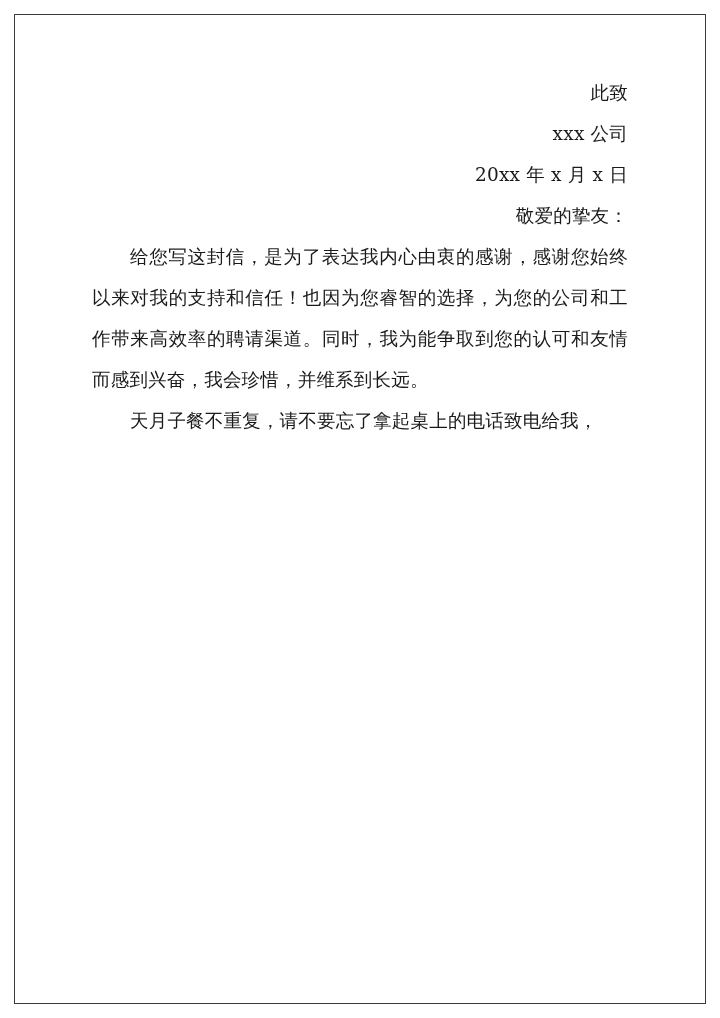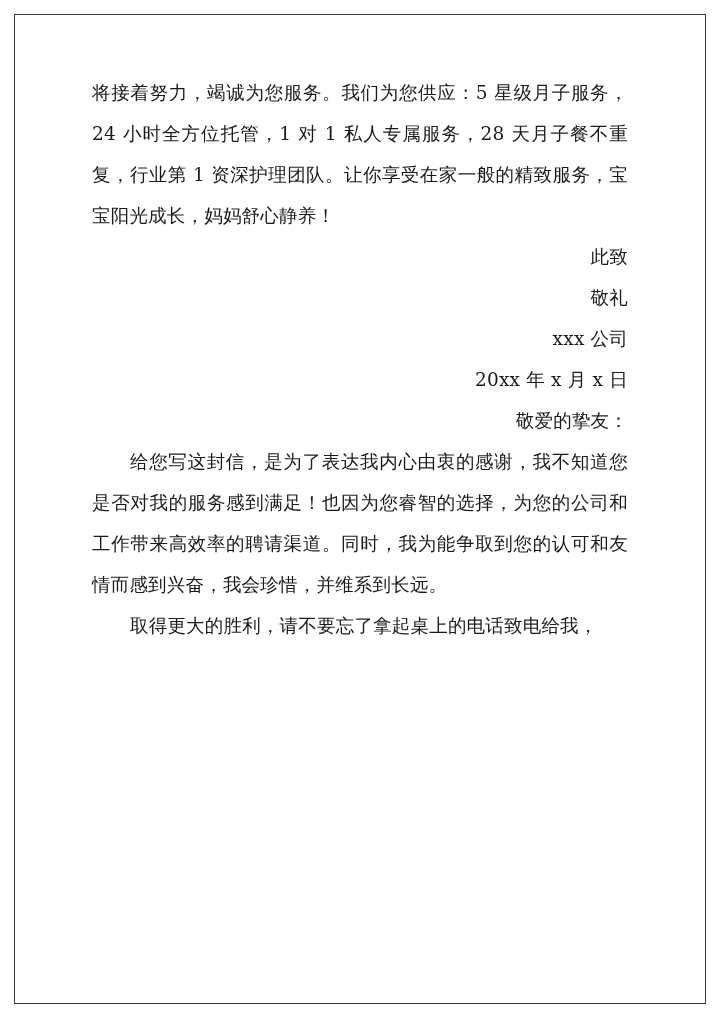--- a/index.html
+++ b/index.html
@@ -51,22 +51,20 @@
   .tight {
     text-align: right;
   }
 </style>
 </head>
 <body>
 
 <div class="page">
   <div class="page-border"></div>
   <div class="content">
-    <p class="para indent-0">将接着努力，竭诚为您服务。我们为您供应：5 星级月子服务，24 小时全方位托管，1 对 1 私人专属服务，28 天月子餐不重复，行业第 1 资深护理团队。让你享受在家一般的精致服务，宝宝阳光成长，妈妈舒心静养！</p>
     <p class="para indent-1 tight">此致</p>
-    <p class="para indent-0 tight">敬礼</p>
     <p class="para indent-1 tight">xxx 公司</p>
     <p class="para indent-1 tight">20xx 年 x 月 x 日</p>
     <p class="para indent-0 tight">敬爱的挚友：</p>
-    <p class="para indent-1">给您写这封信，是为了表达我内心由衷的感谢，我不知道您是否对我的服务感到满足！也因为您睿智的选择，为您的公司和工作带来高效率的聘请渠道。同时，我为能争取到您的认可和友情而感到兴奋，我会珍惜，并维系到长远。</p>
-    <p class="para indent-1">取得更大的胜利，请不要忘了拿起桌上的电话致电给我，</p>
+    <p class="para indent-1">给您写这封信，是为了表达我内心由衷的感谢，感谢您始终以来对我的支持和信任！也因为您睿智的选择，为您的公司和工作带来高效率的聘请渠道。同时，我为能争取到您的认可和友情而感到兴奋，我会珍惜，并维系到长远。</p>
+    <p class="para indent-1">天月子餐不重复，请不要忘了拿起桌上的电话致电给我，</p>
   </div>
 </div>
 
 </body></html>

